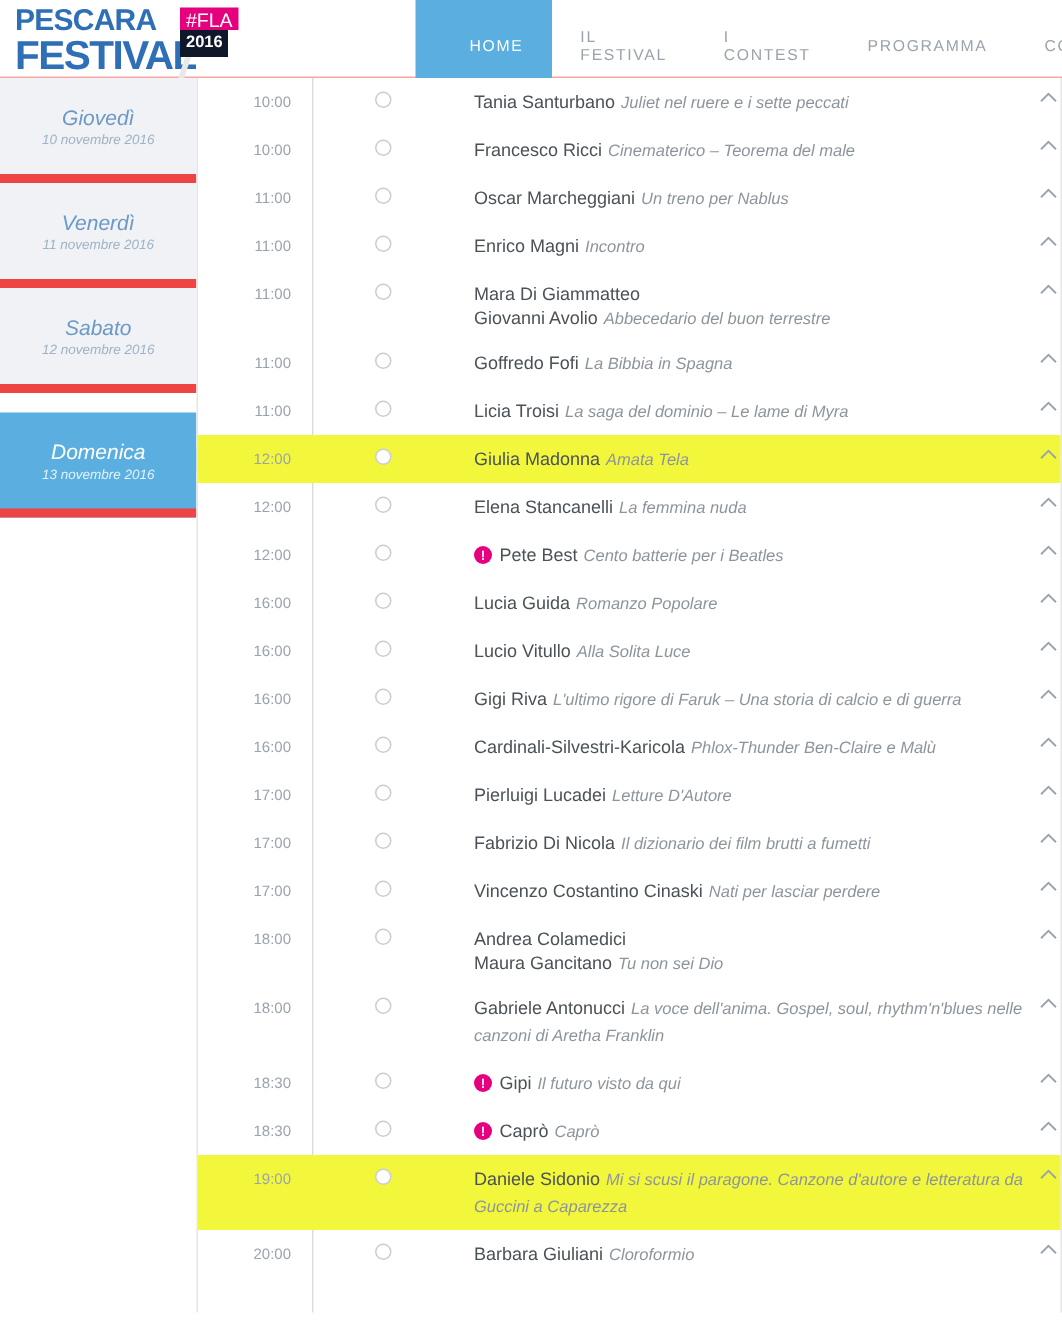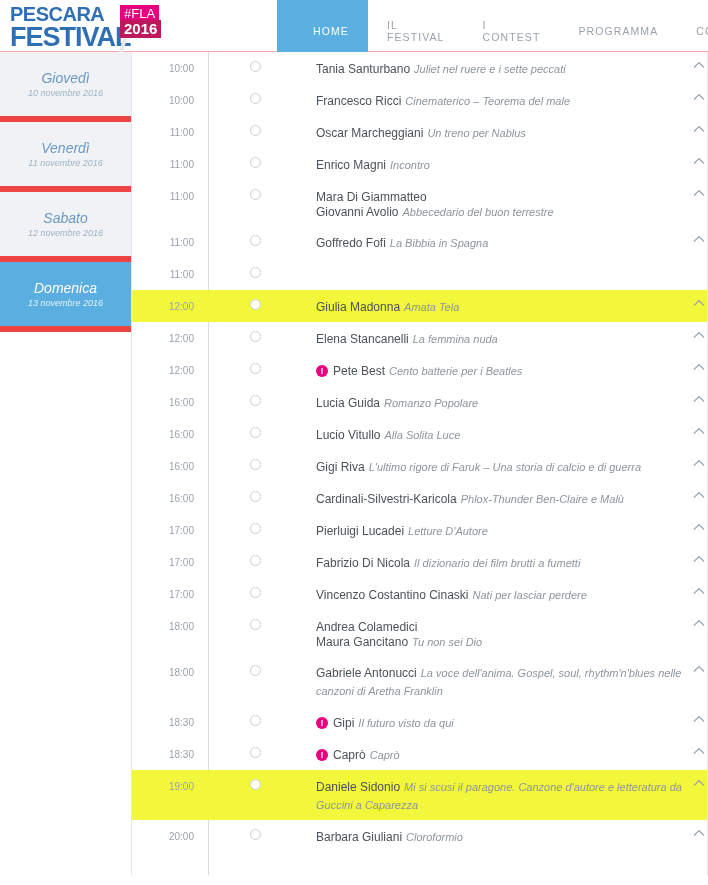--- a/index.html
+++ b/index.html
@@ -59,24 +59,24 @@
     background: #e6007e;
     color: #ffffff;
     font-weight: normal;
     font-size: 13px;
     line-height: 13px;
     padding: 2px 4px 0 4px;
   }
   .logo-2016 {
     position: absolute;
     left: 112px; top: 18px;
-    background: #be185d;
+    background: #0f172a;
     color: #ffffff;
     font-weight: bold;
-    font-size: 15px;
+    font-size: 11px;
     line-height: 15px;
     padding: 1px 4px 2px 4px;
   }
   .nav {
     position: absolute;
     left: 277px; top: 0;
     height: 62px;
     display: flex;
     align-items: stretch;
   }
@@ -139,20 +139,21 @@
     line-height: 17px;
   }
   .day .day-date {
     font-size: 9px;
     color: #9fb3c6;
     line-height: 12px;
   }
   .day.active {
     background: #5aaee0;
     position: relative;
+    margin-top: 13px;
   }
   .day.active .day-name { color: #ffffff; }
   .day.active .day-date { color: #e3f2fb; }
   .day.active::after {
     content: "";
     position: absolute;
     right: -9px;
     top: 50%;
     margin-top: -9px;
     border-top: 9px solid transparent;
@@ -381,20 +382,28 @@
                 <path d="M1 6.5 L6 1.5 L11 6.5" fill="none" stroke="#9aa2ab" stroke-width="1.2"></path>
               </svg>
             </div>
           </div>
         </div>
         <div class="row">
           <div class="time">11:00</div>
           <div class="dotwrap">
             <div class="dot"></div>
           </div>
+          <div class="body">
+            <div><span class="guest">Licia Troisi</span><span class="title">La saga del dominio – Le lame di Myra</span></div>
+            <div class="chev">
+              <svg width="12" height="8" viewBox="0 0 12 8">
+                <path d="M1 6.5 L6 1.5 L11 6.5" fill="none" stroke="#9aa2ab" stroke-width="1.2"></path>
+              </svg>
+            </div>
+          </div>
         </div>
         <div class="row hl">
           <div class="time">12:00</div>
           <div class="dotwrap">
             <div class="dot"></div>
           </div>
           <div class="body">
             <div><span class="guest">Giulia Madonna</span><span class="title">Amata Tela</span></div>
             <div class="chev">
               <svg width="12" height="8" viewBox="0 0 12 8">

